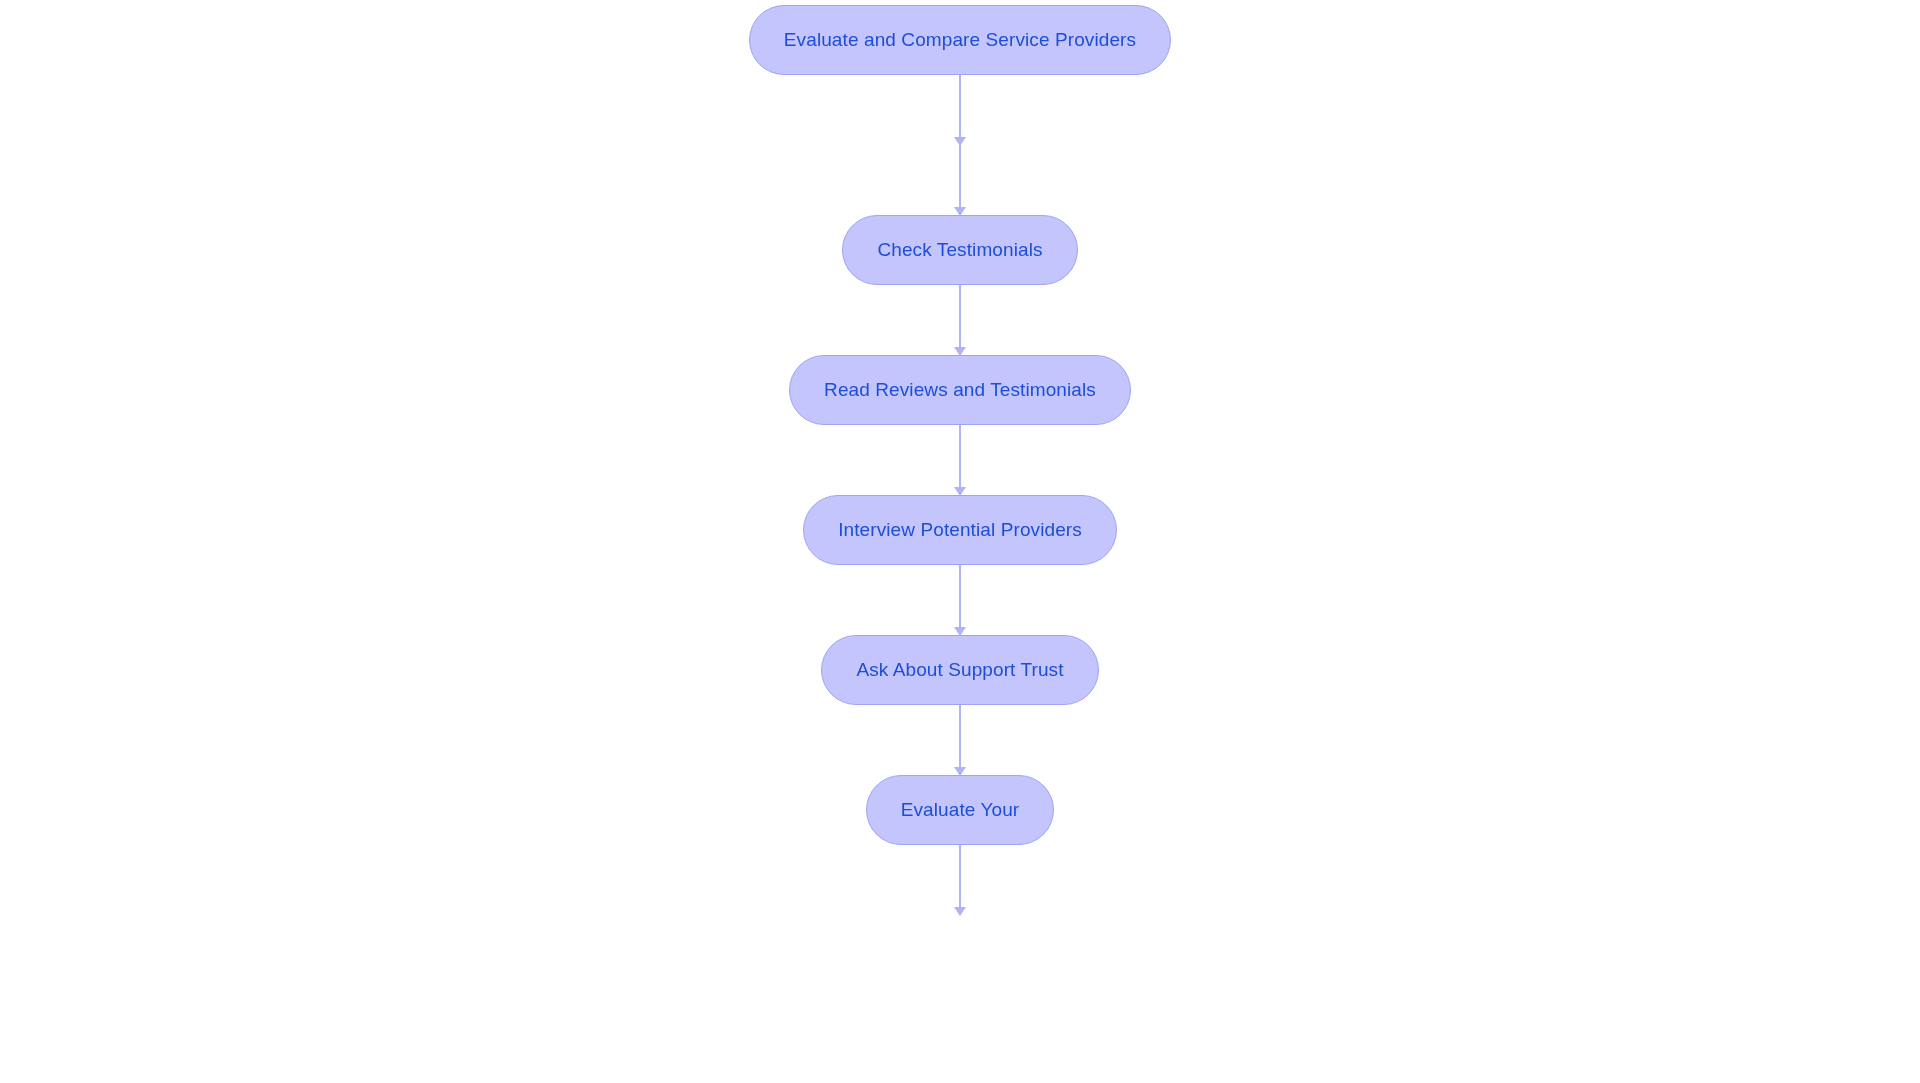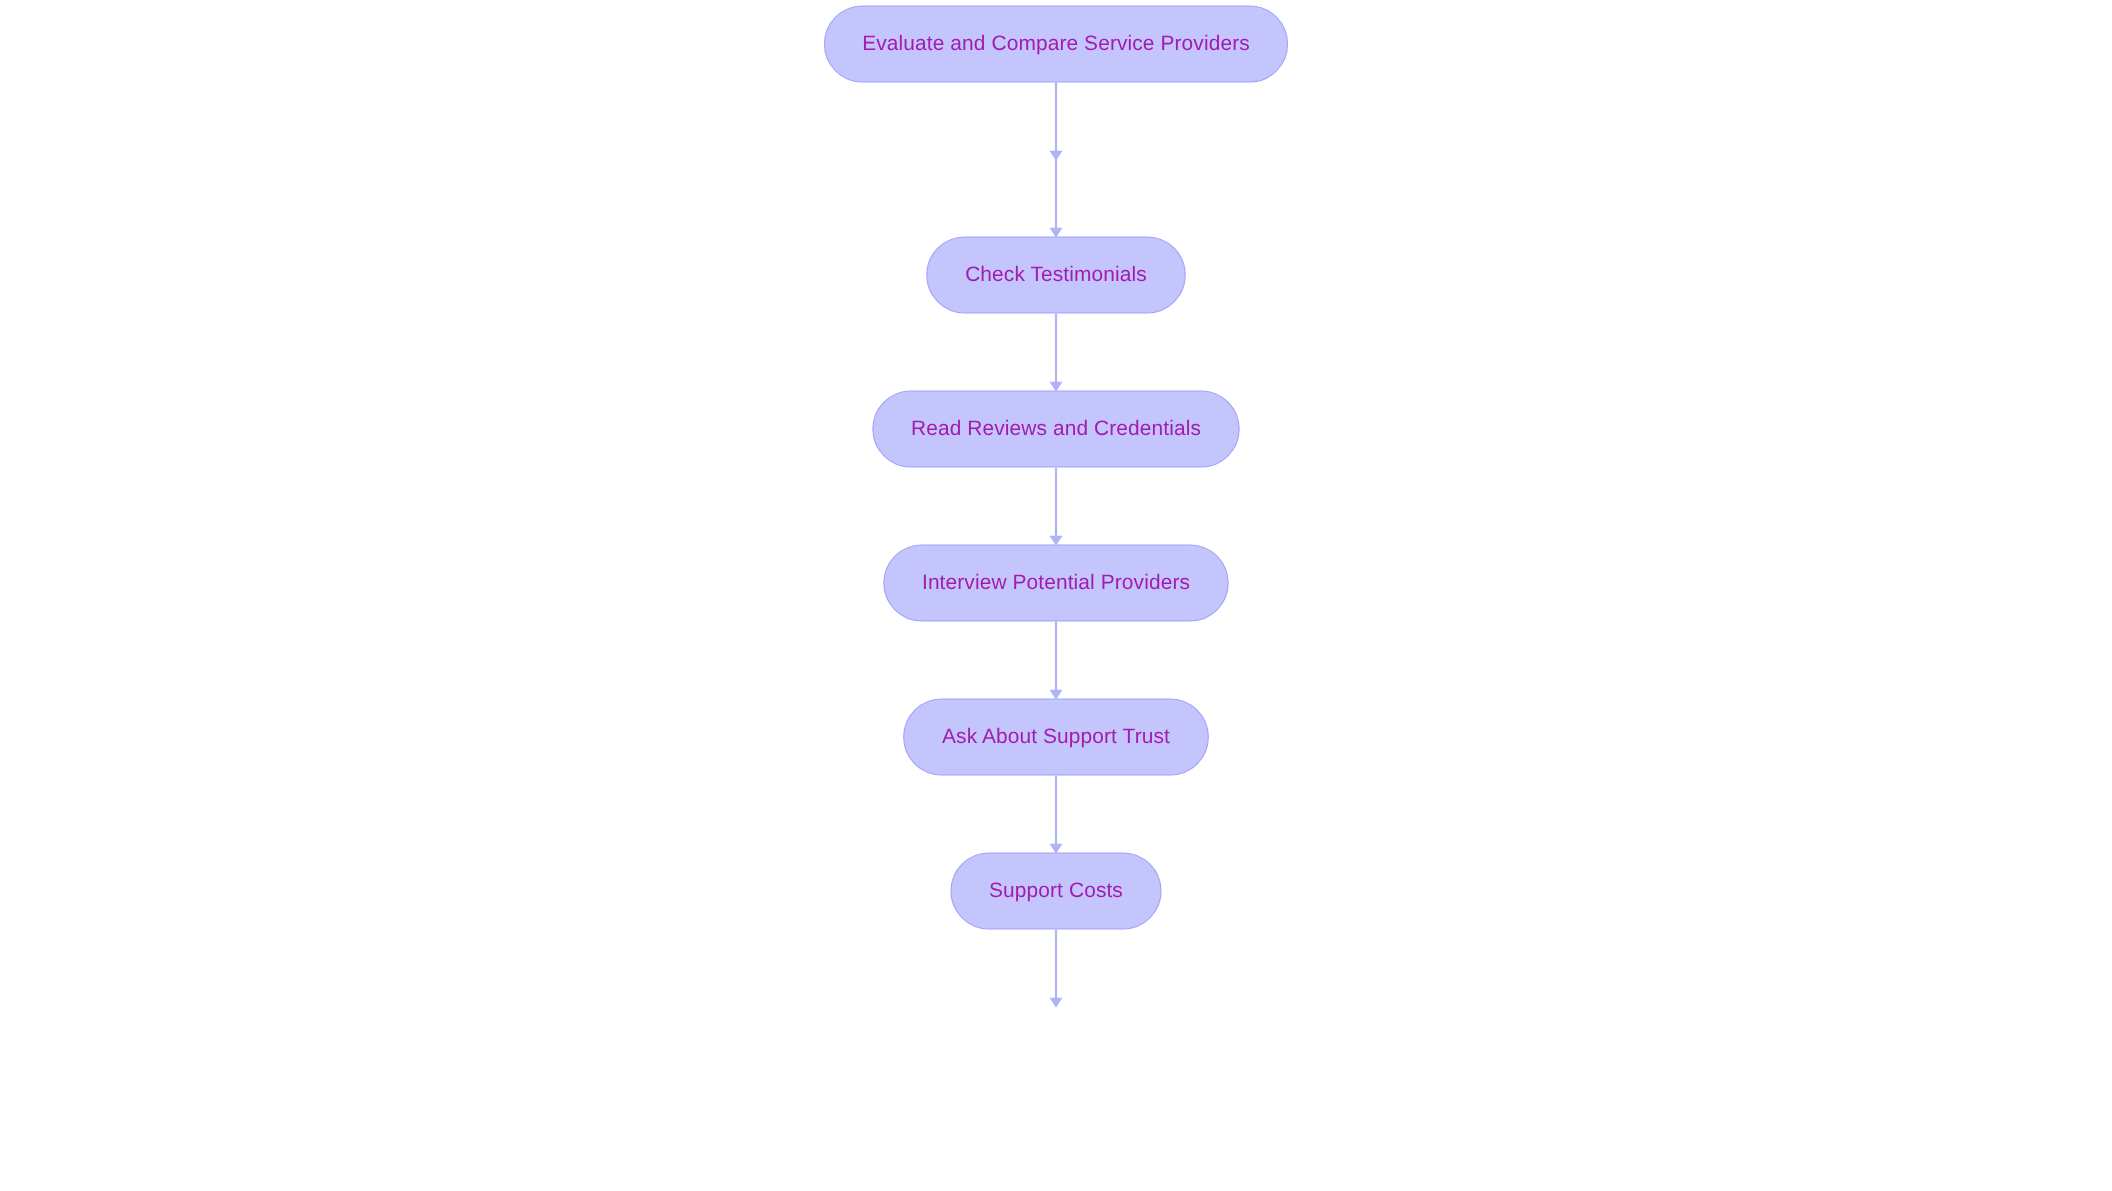--- a/index.html
+++ b/index.html
@@ -28,21 +28,21 @@
     align-items: center;
   }
   .node {
     box-sizing: border-box;
     display: flex;
     align-items: center;
     justify-content: center;
     background: #c3c5fc;
     border: 1px solid #9fa3f7;
     border-radius: 200px;
-    color: #a21caf;
+    color: #1d4ed8;
     font-size: 19px;
     letter-spacing: 0.1px;
     white-space: nowrap;
     height: 70px;
     padding: 0 34px;
   }
   .connector {
     width: 2px;
     background: #b0b3f5;
     position: relative;
@@ -75,38 +75,38 @@
 
     <div class="connector" style="height:70px;"></div>
 
     <div class="node">
       <span>Check Testimonials</span>
     </div>
 
     <div class="connector" style="height:70px;"></div>
 
     <div class="node">
-      <span>Read Reviews and Credentials</span>
+      <span>Read Reviews and Testimonials</span>
     </div>
 
     <div class="connector" style="height:70px;"></div>
 
     <div class="node">
       <span>Interview Potential Providers</span>
     </div>
 
     <div class="connector" style="height:70px;"></div>
 
     <div class="node">
       <span>Ask About Support Trust</span>
     </div>
 
     <div class="connector" style="height:70px;"></div>
 
     <div class="node">
-      <span>Support Costs</span>
+      <span>Evaluate Your</span>
     </div>
 
     <div class="connector" style="height:70px;"></div>
 
 
   </div>
 </div>
 
 </body></html>

